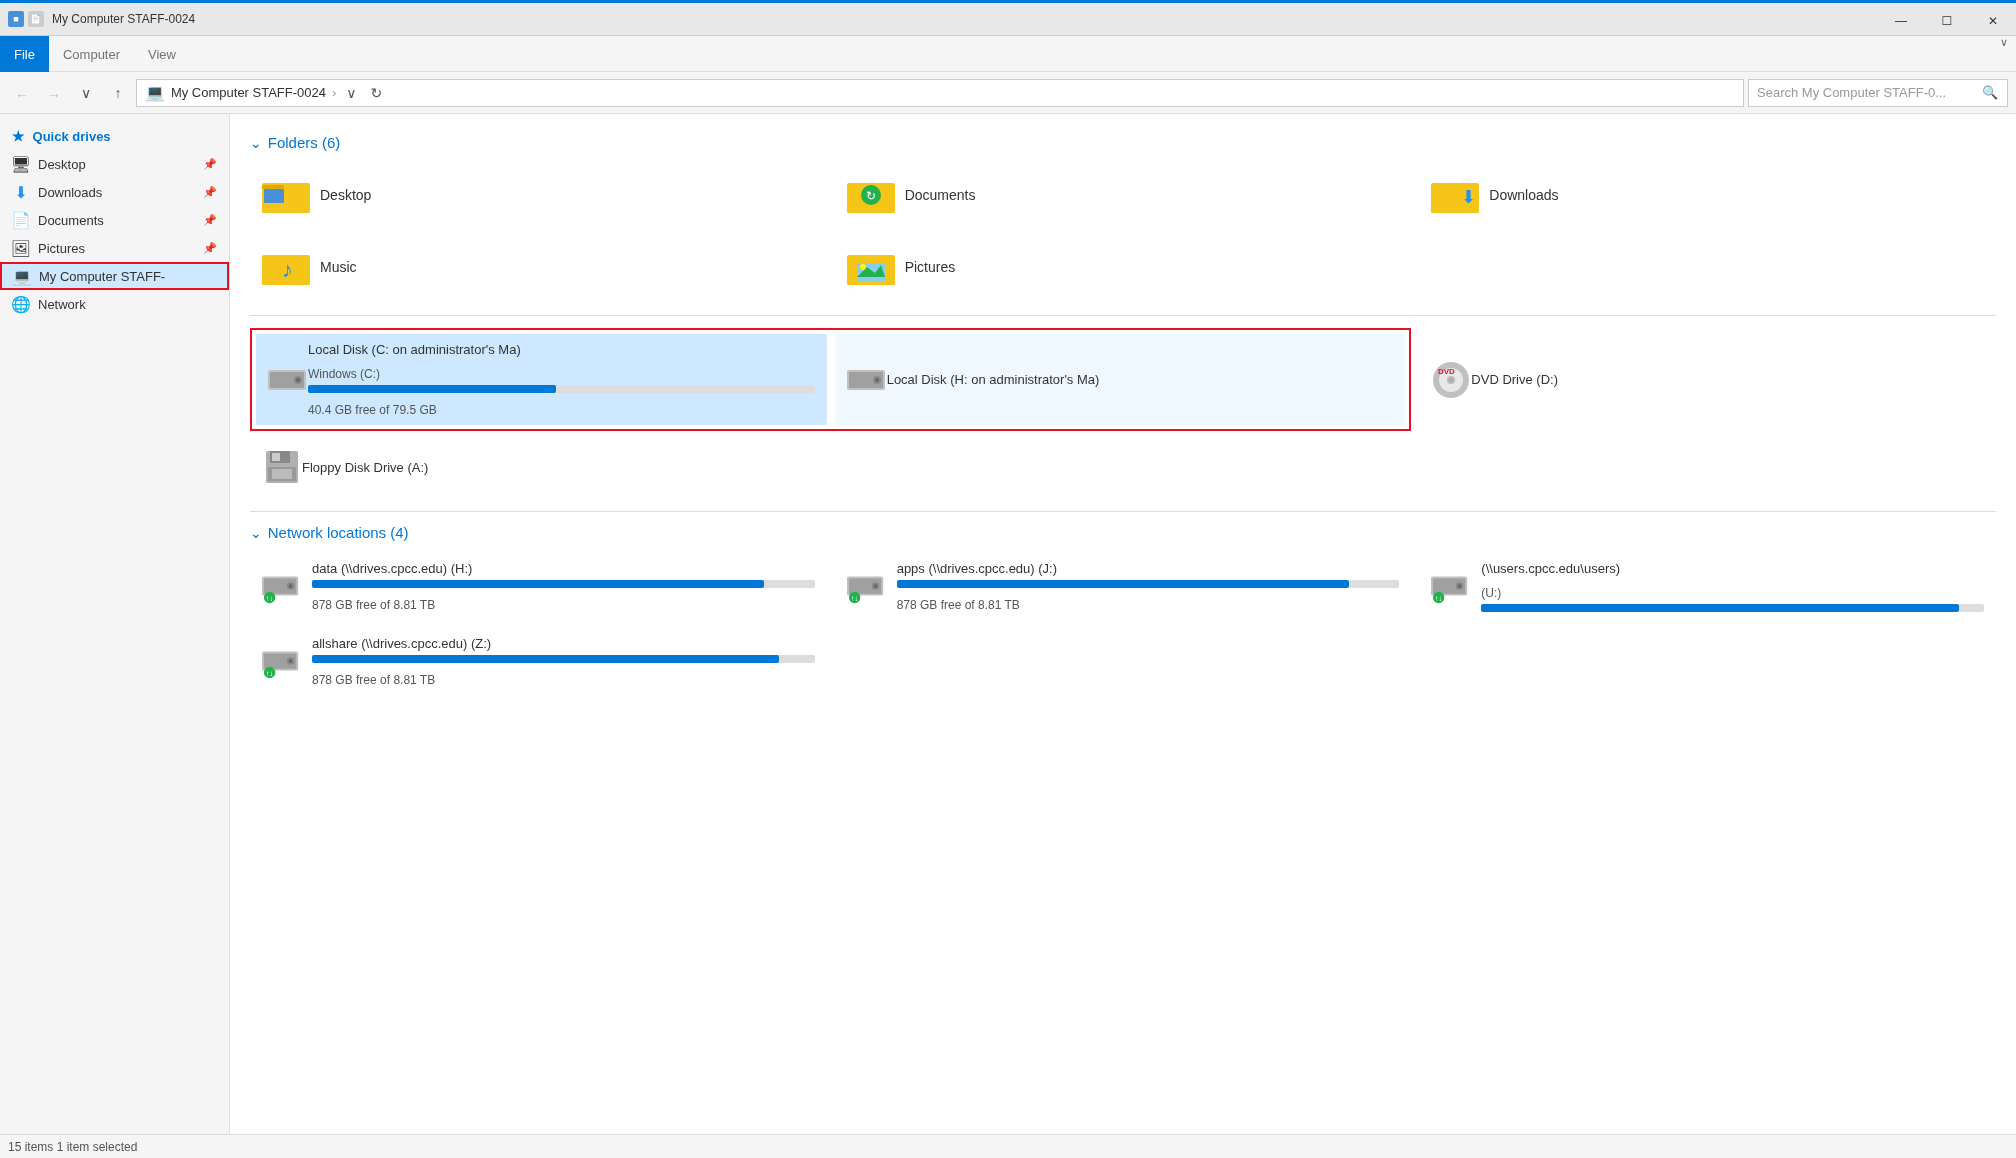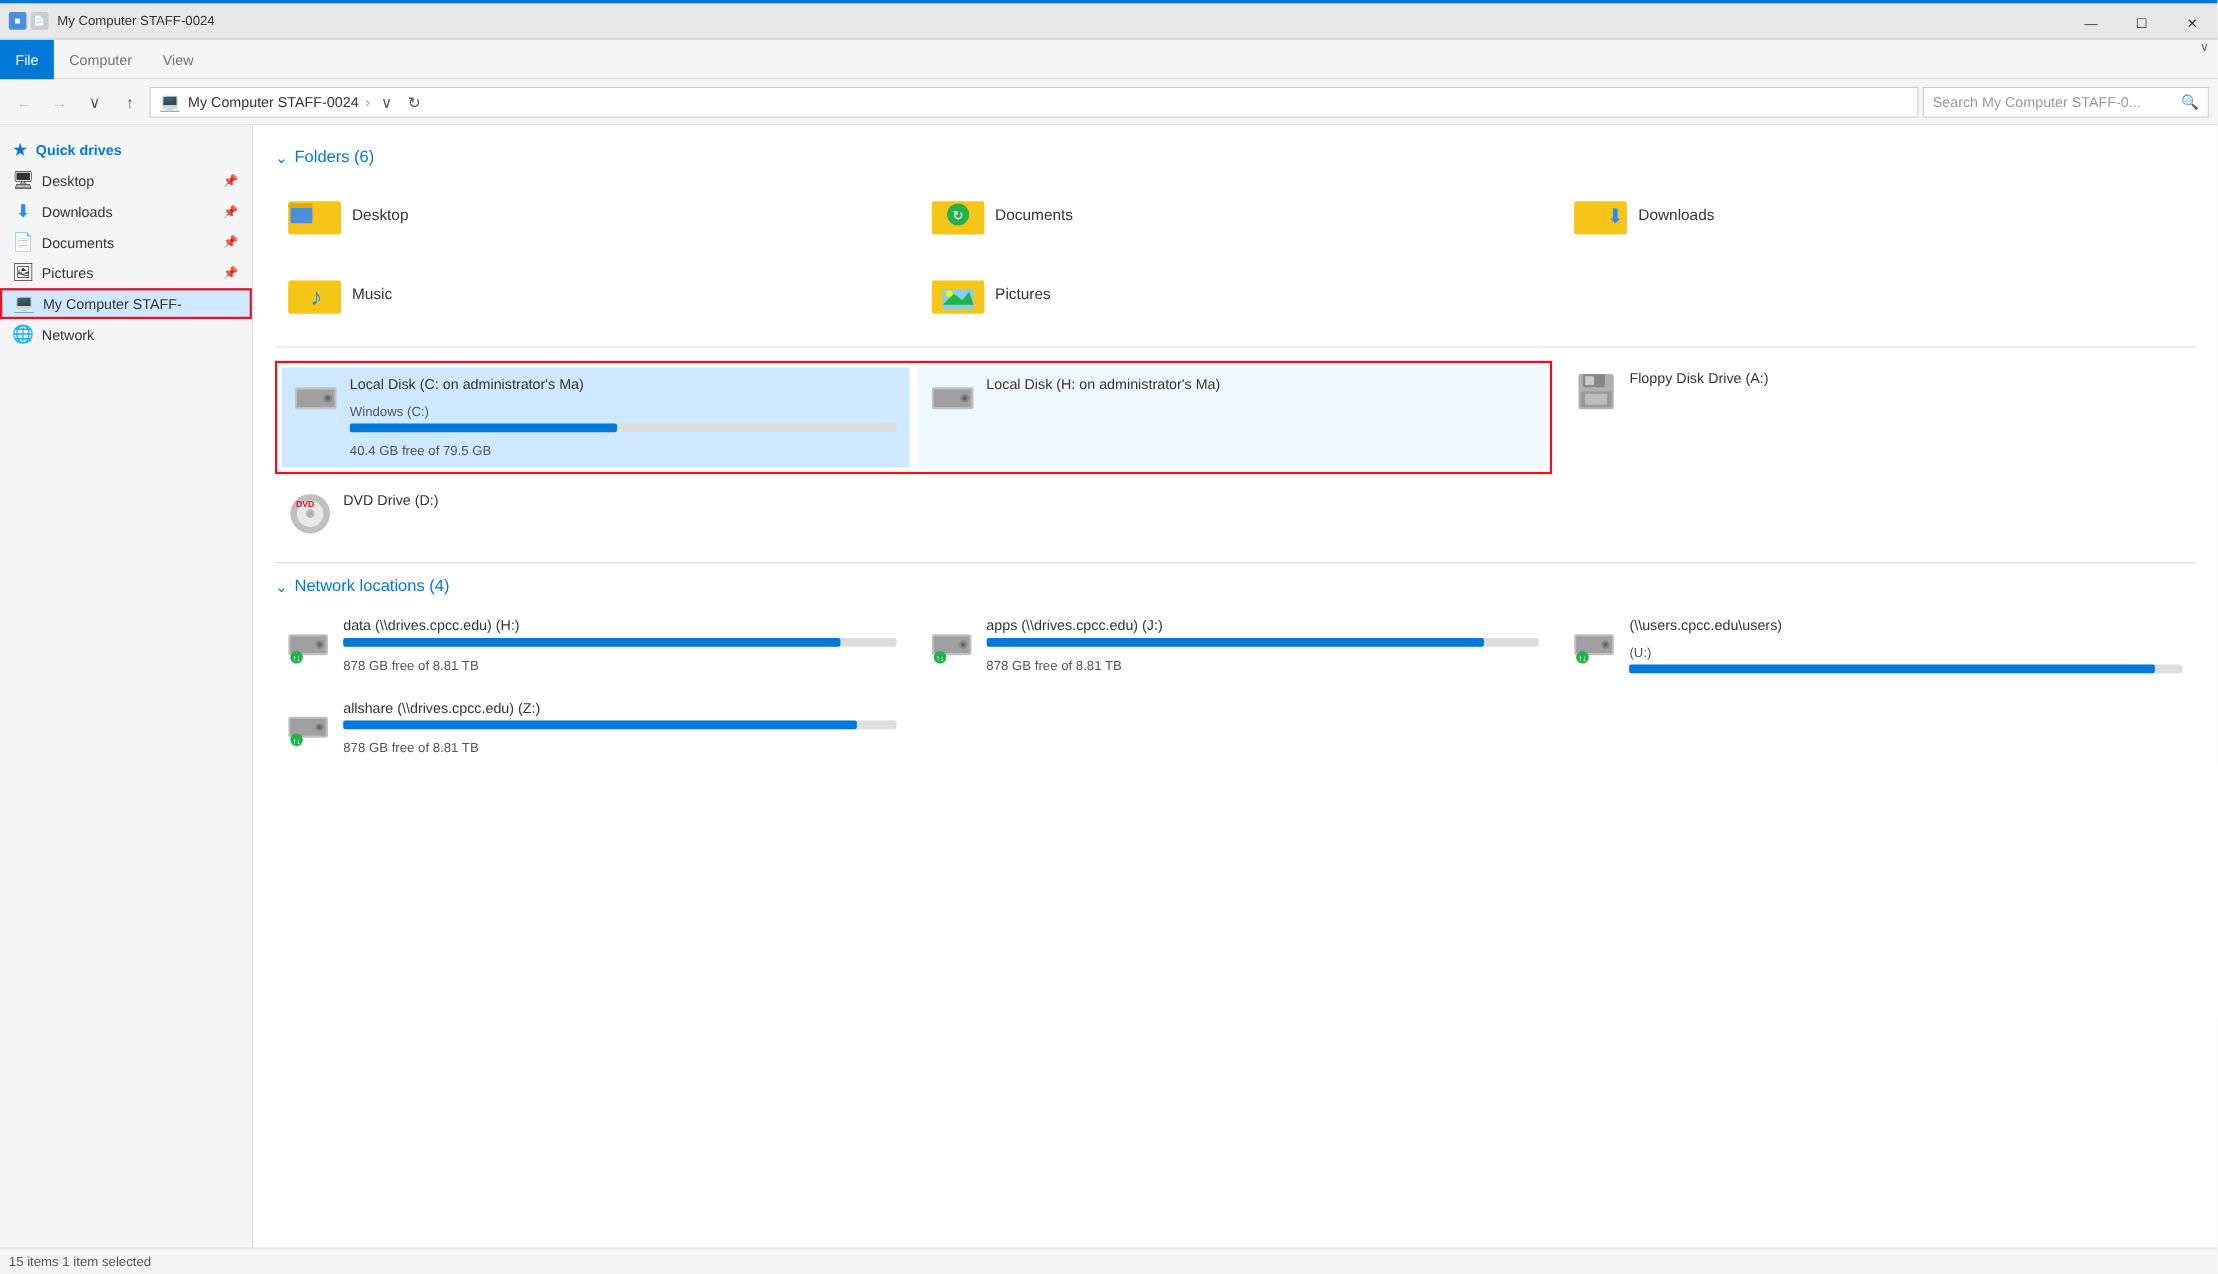--- a/index.html
+++ b/index.html
@@ -151,22 +151,21 @@
 
     
     .devices-grid {
       display: grid;
       grid-template-columns: repeat(3, 1fr);
       gap: 8px;
       margin-bottom: 16px;
     }
     .device-item {
       display: flex;
-      align-items: flex-start;
-      gap: 10px;
+      align-items: center;
       padding: 8px 12px;
       cursor: pointer;
       border-radius: 2px;
     }
     .device-icon { width: 40px; height: 40px; display: flex; align-items: center; justify-content: center; font-size: 32px; flex-shrink: 0; }
     .device-info { flex: 1; }
     .device-name { font-size: 13px; color: #333; }
     .device-detail { font-size: 12px; color: #555; margin-top: 10px; }
     .drive-bar-container { width: 100%; height: 8px; background: #ddd; border-radius: 2px; margin-top: 4px; }
     .drive-bar { height: 8px; border-radius: 2px; }
@@ -395,45 +394,45 @@
             </svg>
           </div>
           <div class="device-info">
             <div class="device-name">Local Disk (H: on administrator's Ma)</div>
           </div>
         </div>
       </div>
 
       <div class="device-item">
         <div class="device-icon">
+          <svg width="40" height="40" viewBox="0 0 40 40">
+            <circle cx="20" cy="20" r="18" fill="#c0c0c0"></circle>
+            <circle cx="20" cy="20" r="12" fill="#e8e8e8"></circle>
+            <circle cx="20" cy="20" r="4" fill="#bbb"></circle>
+            <circle cx="20" cy="20" r="2" fill="#aaa"></circle>
+            <text x="7" y="14" font-size="8" fill="#e81123" font-weight="bold">DVD</text>
+          </svg>
+        </div>
+        <div class="device-info">
+          <div class="device-name">DVD Drive (D:)</div>
+        </div>
+      </div>
+
+      <div class="device-item">
+        <div class="device-icon">
           <svg width="36" height="36" viewBox="0 0 36 36">
             <rect x="2" y="2" width="32" height="32" rx="2" fill="#b0b0b0"></rect>
             <rect x="6" y="2" width="20" height="12" rx="1" fill="#888"></rect>
             <rect x="8" y="4" width="8" height="8" rx="0.5" fill="#ccc"></rect>
             <rect x="4" y="18" width="28" height="14" rx="1" fill="#999"></rect>
             <rect x="8" y="20" width="20" height="10" rx="1" fill="#bbb"></rect>
           </svg>
         </div>
         <div class="device-info">
           <div class="device-name">Floppy Disk Drive (A:)</div>
-        </div>
-      </div>
-
-      <div class="device-item">
-        <div class="device-icon">
-          <svg width="40" height="40" viewBox="0 0 40 40">
-            <circle cx="20" cy="20" r="18" fill="#c0c0c0"></circle>
-            <circle cx="20" cy="20" r="12" fill="#e8e8e8"></circle>
-            <circle cx="20" cy="20" r="4" fill="#bbb"></circle>
-            <circle cx="20" cy="20" r="2" fill="#aaa"></circle>
-            <text x="7" y="14" font-size="8" fill="#e81123" font-weight="bold">DVD</text>
-          </svg>
-        </div>
-        <div class="device-info">
-          <div class="device-name">DVD Drive (D:)</div>
         </div>
       </div>
 
     </div>
 
     <hr class="section-divider">
 
     <div class="section-header">
       <span>Network locations (4)</span>
     </div>

